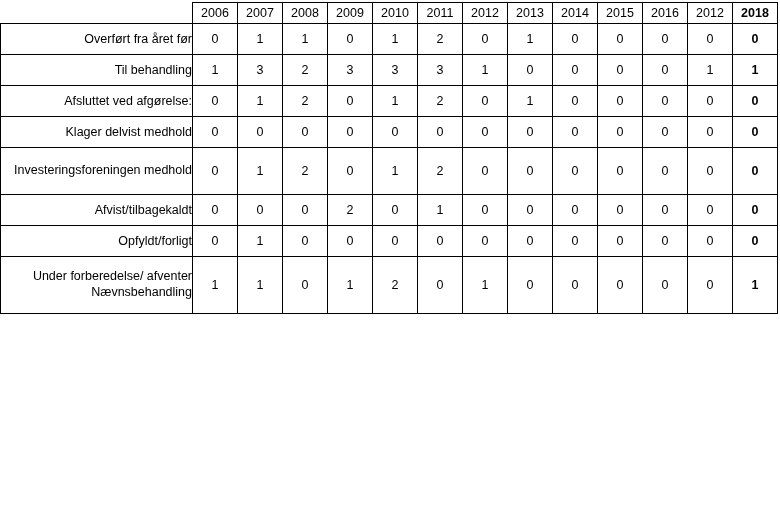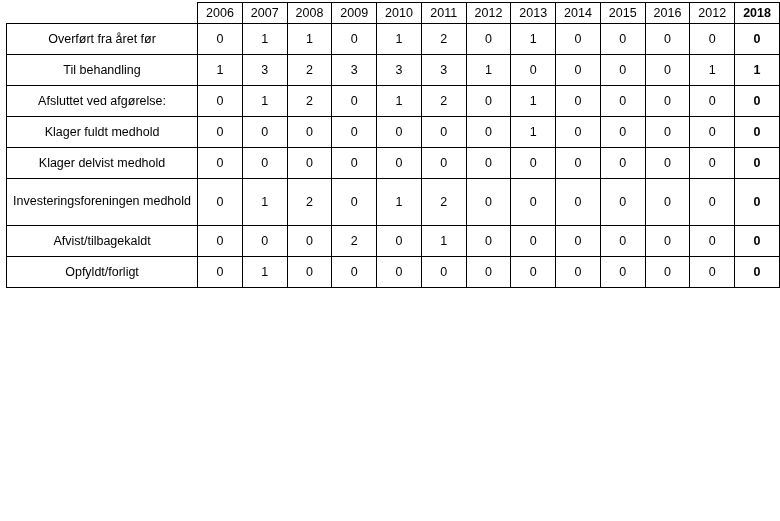--- a/index.html
+++ b/index.html
@@ -16,21 +16,20 @@
   }
   .sheet {
     position: relative;
     width: 780px;
     height: 521px;
     box-sizing: border-box;
   }
   table.stats {
     border-collapse: collapse;
     table-layout: fixed;
-    margin-left: 6px;
     margin-top: 2px;
     font-size: 12.5px;
   }
   table.stats td, table.stats th {
     padding: 0;
     margin: 0;
     border: 1px solid #000000;
     vertical-align: middle;
     font-weight: normal;
   }
@@ -45,21 +44,21 @@
   }
   .hdr .blank {
     border: none;
   }
   .hdr .last {
     font-weight: bold;
   }
 
   
   .lbl {
-    text-align: center;
+    text-align: right;
     padding-left: 6px;
     padding-right: 4px;
     height: 30px;
     line-height: 1.15;
   }
   .num {
     text-align: center;
     height: 30px;
   }
   .num.bold { font-weight: bold; }
@@ -155,36 +154,20 @@
           <td class="num">2</td>
           <td class="num">0</td>
           <td class="num">1</td>
           <td class="num">0</td>
           <td class="num">0</td>
           <td class="num">0</td>
           <td class="num">0</td>
           <td class="num bold">0</td>
         </tr>
         <tr class="">
-          <td class="lbl">Klager fuldt medhold</td>
-          <td class="num">0</td>
-          <td class="num">0</td>
-          <td class="num">0</td>
-          <td class="num">0</td>
-          <td class="num">0</td>
-          <td class="num">0</td>
-          <td class="num">0</td>
-          <td class="num">1</td>
-          <td class="num">0</td>
-          <td class="num">0</td>
-          <td class="num">0</td>
-          <td class="num">0</td>
-          <td class="num bold">0</td>
-        </tr>
-        <tr class="">
           <td class="lbl">Klager delvist medhold</td>
           <td class="num">0</td>
           <td class="num">0</td>
           <td class="num">0</td>
           <td class="num">0</td>
           <td class="num">0</td>
           <td class="num">0</td>
           <td class="num">0</td>
           <td class="num">0</td>
           <td class="num">0</td>
@@ -233,16 +216,32 @@
           <td class="num">0</td>
           <td class="num">0</td>
           <td class="num">0</td>
           <td class="num">0</td>
           <td class="num">0</td>
           <td class="num">0</td>
           <td class="num">0</td>
           <td class="num">0</td>
           <td class="num">0</td>
           <td class="num bold">0</td>
+        </tr>
+        <tr class="xtall thick-top thick-bottom">
+          <td class="lbl twoline">Under forberedelse/ afventer Nævnsbehandling</td>
+          <td class="num">1</td>
+          <td class="num">1</td>
+          <td class="num">0</td>
+          <td class="num">1</td>
+          <td class="num">2</td>
+          <td class="num">0</td>
+          <td class="num">1</td>
+          <td class="num">0</td>
+          <td class="num">0</td>
+          <td class="num">0</td>
+          <td class="num">0</td>
+          <td class="num">0</td>
+          <td class="num bold">1</td>
         </tr>
       </tbody>
   </table>
 </div>
 
 </body></html>

